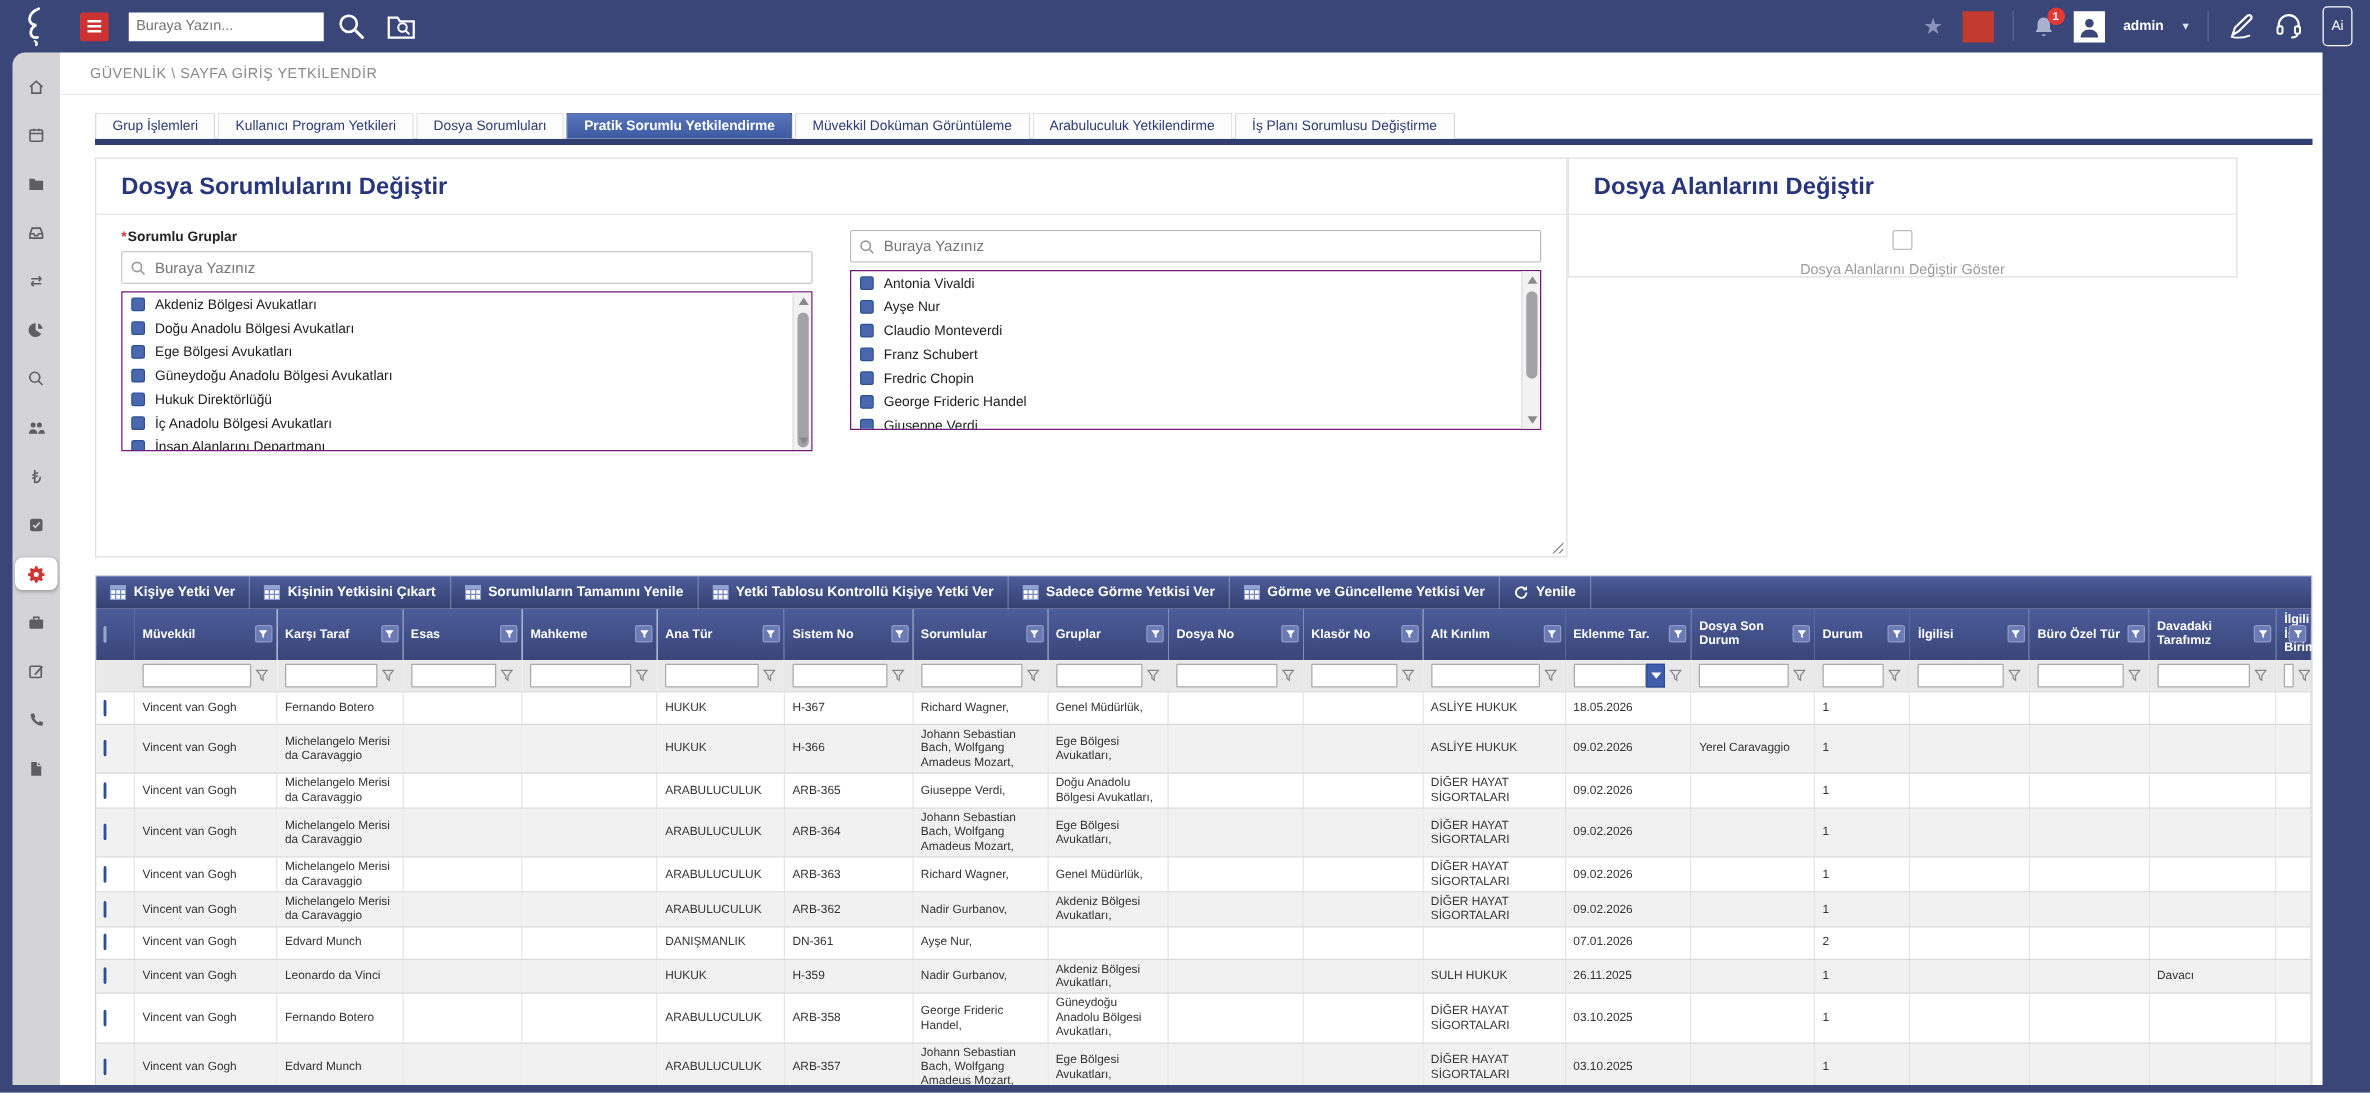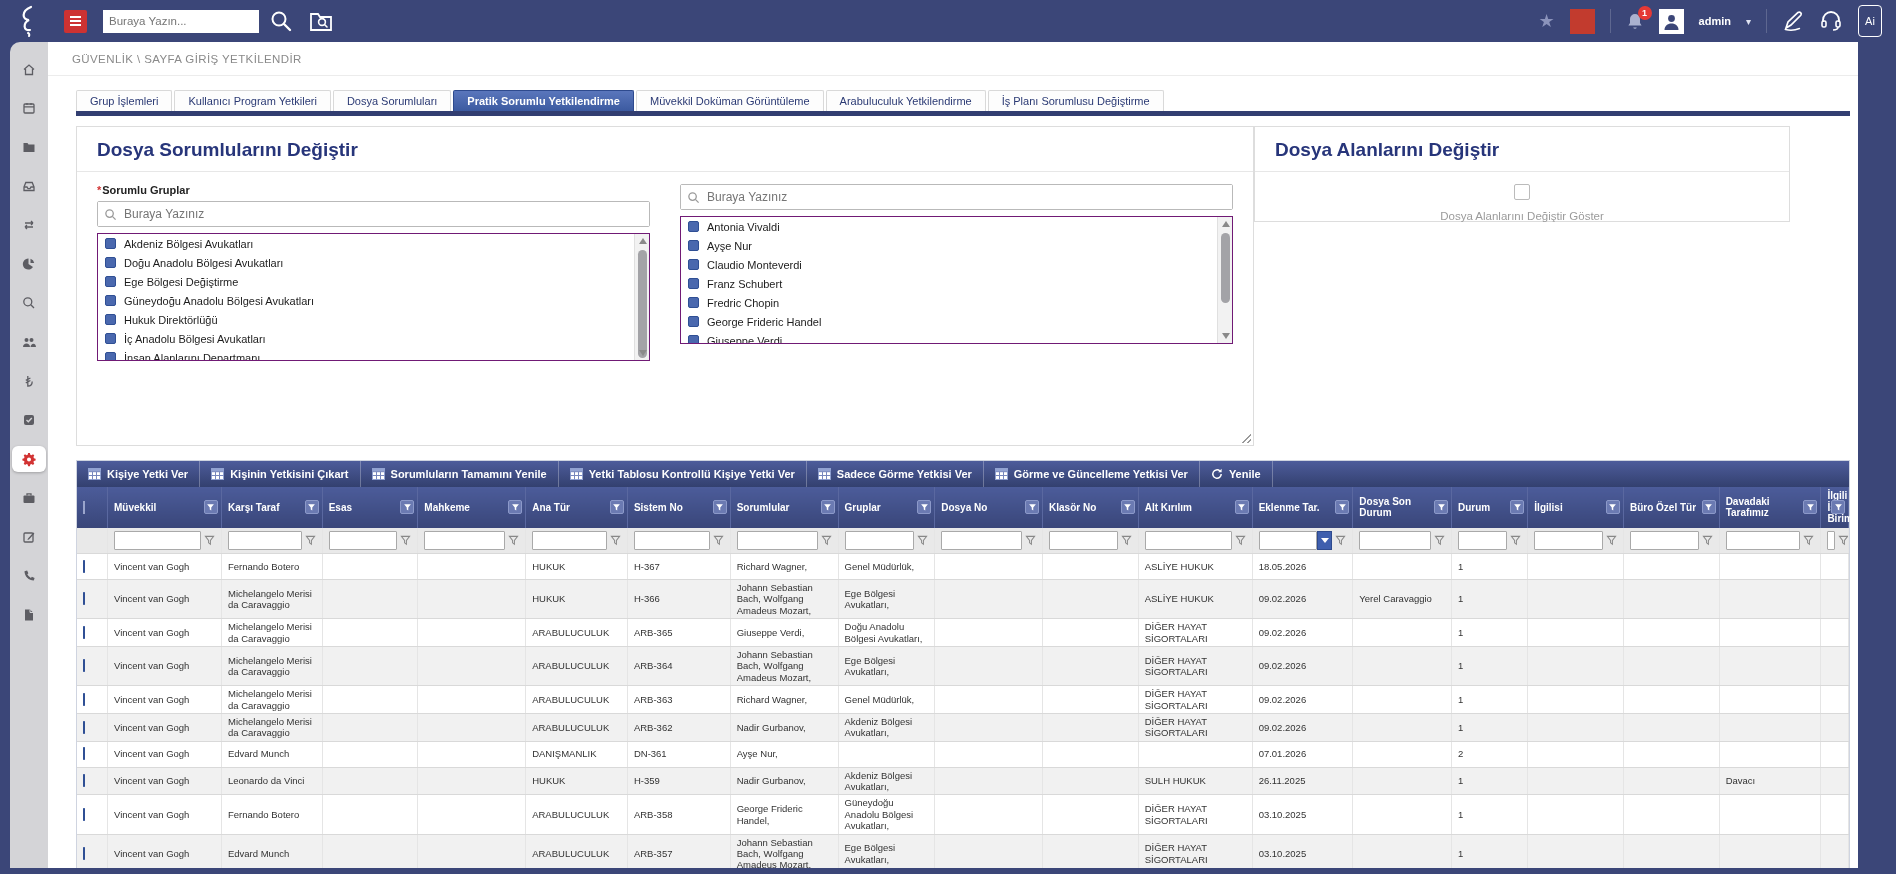--- a/index.html
+++ b/index.html
@@ -287,21 +287,21 @@
                   <li>
                     <span class="cb-sq"></span>
                     <span>Akdeniz Bölgesi Avukatları</span>
                   </li>
                   <li>
                     <span class="cb-sq"></span>
                     <span>Doğu Anadolu Bölgesi Avukatları</span>
                   </li>
                   <li>
                     <span class="cb-sq"></span>
-                    <span>Ege Bölgesi Değiştirme</span>
+                    <span>Ege Bölgesi Avukatları</span>
                   </li>
                   <li>
                     <span class="cb-sq"></span>
                     <span>Güneydoğu Anadolu Bölgesi Avukatları</span>
                   </li>
                   <li>
                     <span class="cb-sq"></span>
                     <span>Hukuk Direktörlüğü</span>
                   </li>
                   <li>

